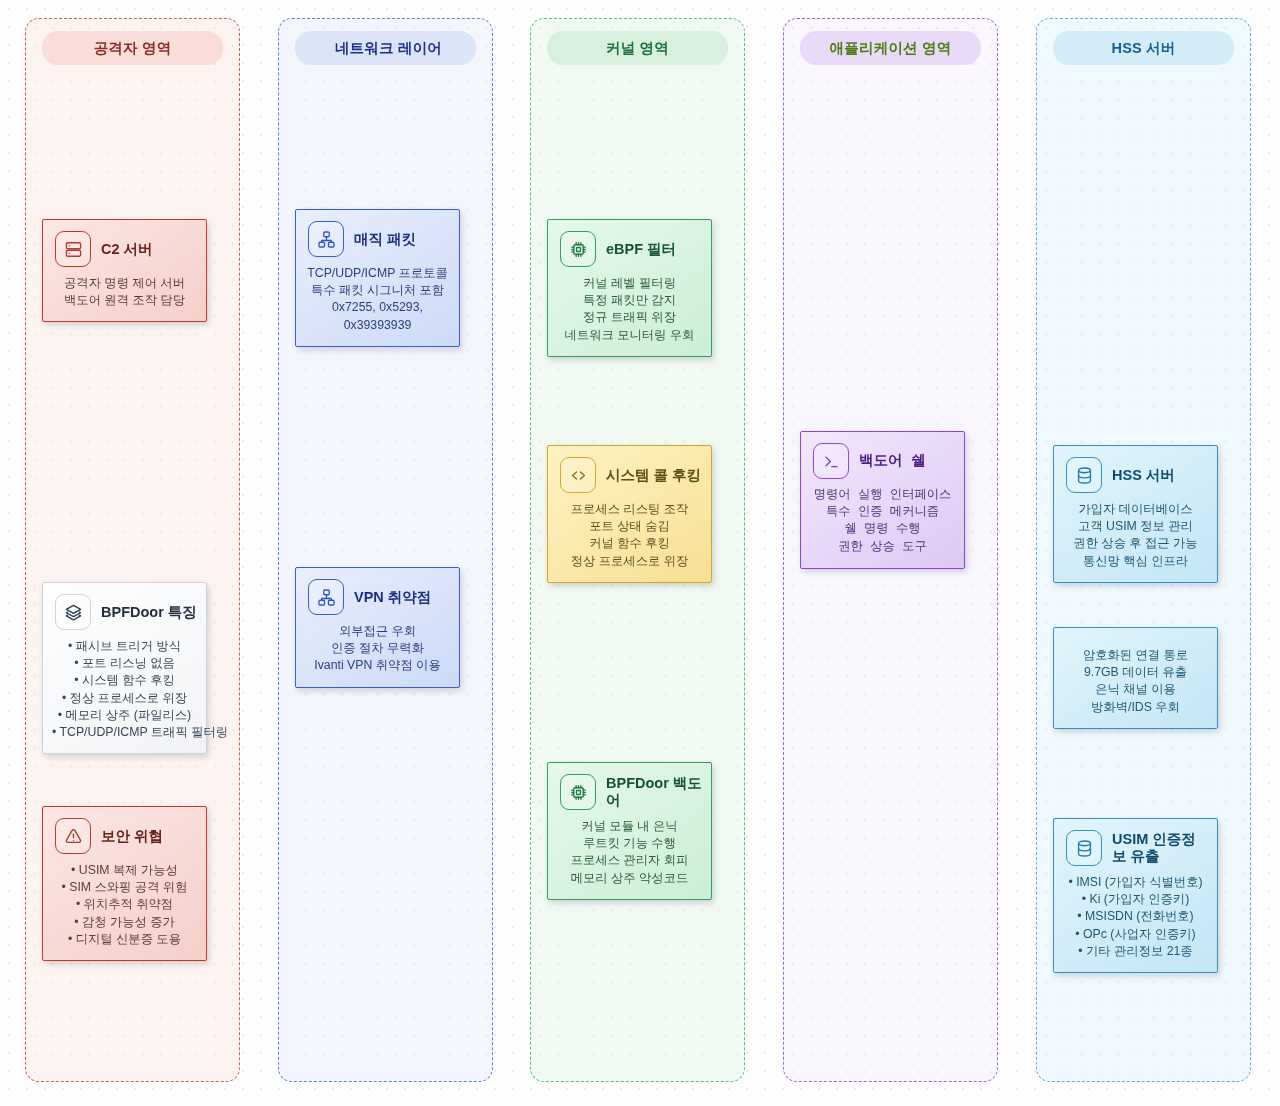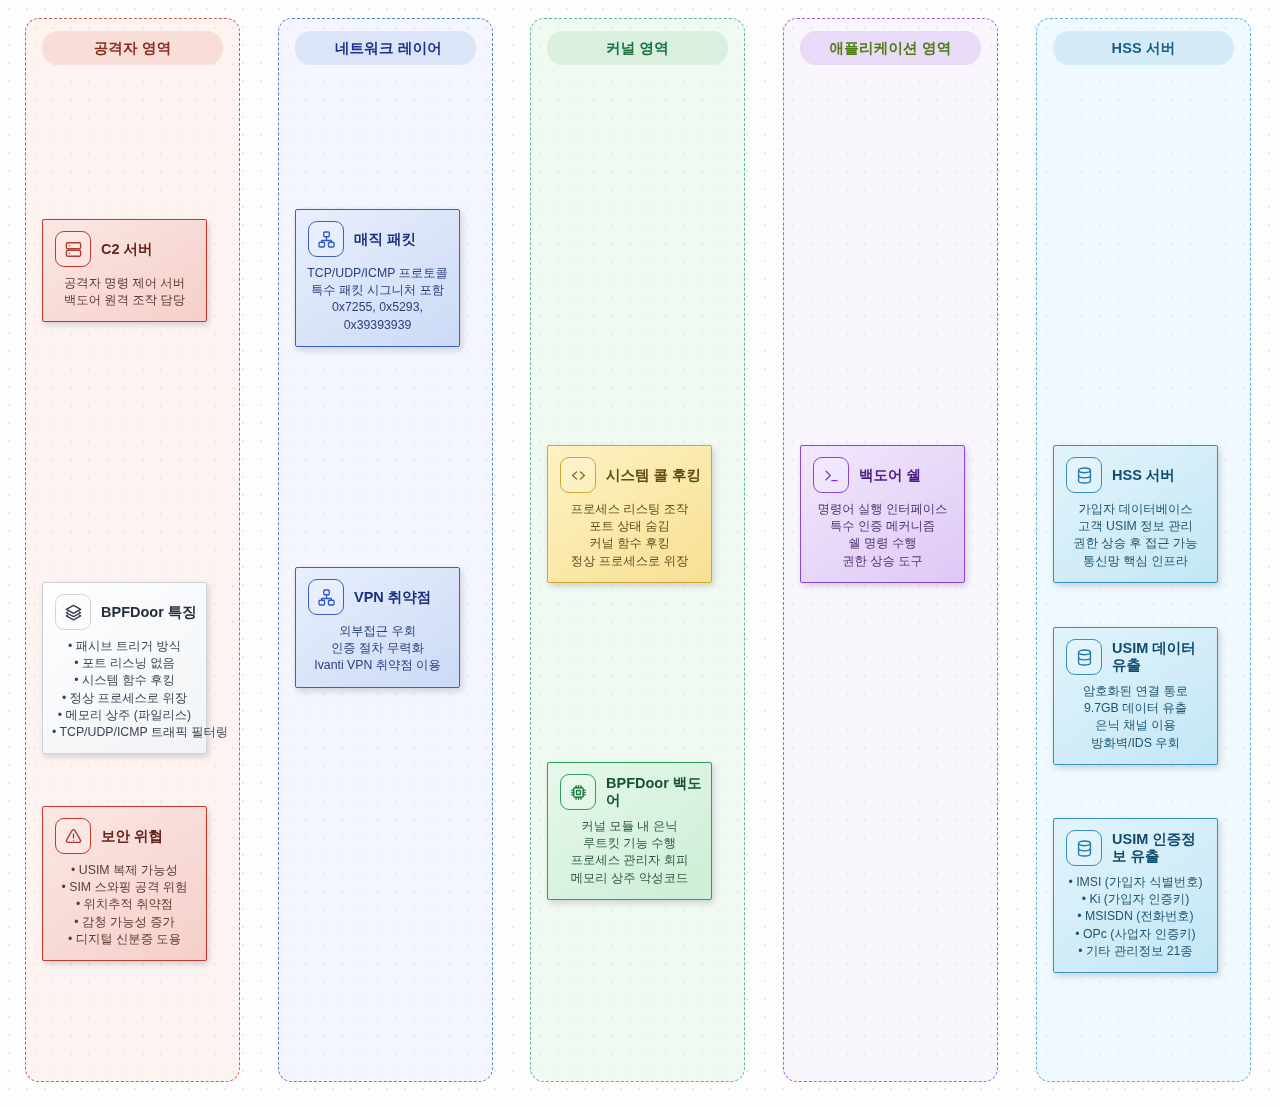--- a/index.html
+++ b/index.html
@@ -137,29 +137,47 @@
         </div>
         <div class="card-lines" style="color: rgb(41, 64, 126);">
           <div class="card-line">외부접근 우회</div>
           <div class="card-line">인증 절차 무력화</div>
           <div class="card-line">Ivanti VPN 취약점 이용</div>
         </div>
       </div>
     </div>
     <div class="column" style="left: 530px; border-color: rgb(88, 189, 130); background-color: rgb(240, 250, 242);">
       <div class="col-head" style="background: rgb(216, 240, 221); color: rgb(30, 111, 62);">커널 영역</div>
-      <div class="card" style="top: 743px; border-color: rgb(45, 160, 92); background: linear-gradient(145deg, rgb(230, 248, 234), rgb(204, 238, 214));">
+      <div class="card" style="top: 200px; border-color: rgb(45, 160, 92); background: linear-gradient(145deg, rgb(230, 248, 234), rgb(204, 238, 214));">
         <div class="card-head">
           <span class="icon-box" style="border-color: rgb(45, 160, 92);">
             <svg width="19" height="19" viewBox="0 0 24 24" fill="none" stroke="#1f7a46" stroke-width="1.7" stroke-linecap="round" stroke-linejoin="round">
               <rect x="6" y="6" width="12" height="12" rx="2"></rect>
               <rect x="9.5" y="9.5" width="5" height="5" rx="0.5"></rect>
               <path d="M9 3.5V6M12 3.5V6M15 3.5V6M9 18v2.5M12 18v2.5M15 18v2.5M3.5 9H6M3.5 12H6M3.5 15H6M18 9h2.5M18 12h2.5M18 15h2.5"></path>
             </svg>
           </span>
+          <span class="card-title" style="color: rgb(23, 82, 51);">eBPF 필터</span>
+        </div>
+        <div class="card-lines" style="color: rgb(43, 90, 61);">
+          <div class="card-line">커널 레벨 필터링</div>
+          <div class="card-line">특정 패킷만 감지</div>
+          <div class="card-line">정규 트래픽 위장</div>
+          <div class="card-line">네트워크 모니터링 우회</div>
+        </div>
+      </div>
+      <div class="card" style="top: 743px; border-color: rgb(45, 160, 92); background: linear-gradient(145deg, rgb(230, 248, 234), rgb(204, 238, 214));">
+        <div class="card-head">
+          <span class="icon-box" style="border-color: rgb(45, 160, 92);">
+            <svg width="19" height="19" viewBox="0 0 24 24" fill="none" stroke="#1f7a46" stroke-width="1.7" stroke-linecap="round" stroke-linejoin="round">
+              <rect x="6" y="6" width="12" height="12" rx="2"></rect>
+              <rect x="9.5" y="9.5" width="5" height="5" rx="0.5"></rect>
+              <path d="M9 3.5V6M12 3.5V6M15 3.5V6M9 18v2.5M12 18v2.5M15 18v2.5M3.5 9H6M3.5 12H6M3.5 15H6M18 9h2.5M18 12h2.5M18 15h2.5"></path>
+            </svg>
+          </span>
           <span class="card-title" style="color: rgb(23, 82, 51);">BPFDoor 백도어</span>
         </div>
         <div class="card-lines" style="color: rgb(43, 90, 61);">
           <div class="card-line">커널 모듈 내 은닉</div>
           <div class="card-line">루트킷 기능 수행</div>
           <div class="card-line">프로세스 관리자 회피</div>
           <div class="card-line">메모리 상주 악성코드</div>
         </div>
       </div>
       <div class="card" style="top: 426px; border-color: rgb(212, 167, 44); background: linear-gradient(145deg, rgb(253, 242, 195), rgb(248, 224, 147));">
@@ -175,21 +193,21 @@
         <div class="card-lines" style="color: rgb(94, 79, 34);">
           <div class="card-line">프로세스 리스팅 조작</div>
           <div class="card-line">포트 상태 숨김</div>
           <div class="card-line">커널 함수 후킹</div>
           <div class="card-line">정상 프로세스로 위장</div>
         </div>
       </div>
     </div>
     <div class="column" style="left: 783px; border-color: rgb(161, 99, 221); background-color: rgb(250, 246, 254);">
       <div class="col-head" style="background: rgb(233, 218, 248); color: #4d7c0f;">애플리케이션 영역</div>
-      <div class="card" style="top: 426px; border-color: rgb(141, 68, 216); background: linear-gradient(145deg, rgb(242, 232, 252), rgb(221, 200, 245));">
+      <div class="card" style="top: 412px; border-color: rgb(141, 68, 216); background: linear-gradient(145deg, rgb(242, 232, 252), rgb(221, 200, 245)); font-family: Liberation Mono, monospace;">
         <div class="card-head">
           <span class="icon-box" style="border-color: rgb(141, 68, 216);">
             <svg width="19" height="19" viewBox="0 0 24 24" fill="none" stroke="#7a36cf" stroke-width="1.7" stroke-linecap="round" stroke-linejoin="round">
               <path d="m5 6.5 5.5 5.5L5 17.5"></path>
               <path d="M12.5 18.5H19"></path>
             </svg>
           </span>
           <span class="card-title" style="color: rgb(76, 29, 133);">백도어 쉘</span>
         </div>
         <div class="card-lines" style="color: rgb(79, 51, 117);">
@@ -214,30 +232,20 @@
           <span class="card-title" style="color: rgb(15, 75, 110);">HSS 서버</span>
         </div>
         <div class="card-lines" style="color: rgb(30, 85, 116);">
           <div class="card-line">가입자 데이터베이스</div>
           <div class="card-line">고객 USIM 정보 관리</div>
           <div class="card-line">권한 상승 후 접근 가능</div>
           <div class="card-line">통신망 핵심 인프라</div>
         </div>
       </div>
       <div class="card" style="top: 608px; border-color: rgb(51, 145, 196); background: linear-gradient(145deg, rgb(226, 244, 251), rgb(195, 230, 245));">
-        <div class="card-head">
-          <span class="icon-box" style="border-color: rgb(51, 145, 196);">
-            <svg width="19" height="19" viewBox="0 0 24 24" fill="none" stroke="#2379ab" stroke-width="1.7" stroke-linecap="round" stroke-linejoin="round">
-              <ellipse cx="12" cy="5.5" rx="7.5" ry="3"></ellipse>
-              <path d="M4.5 5.5v6.5c0 1.66 3.36 3 7.5 3s7.5-1.34 7.5-3V5.5"></path>
-              <path d="M4.5 12v6.5c0 1.66 3.36 3 7.5 3s7.5-1.34 7.5-3V12"></path>
-            </svg>
-          </span>
-          <span class="card-title" style="color: rgb(15, 75, 110);">USIM 데이터 유출</span>
-        </div>
         <div class="card-lines" style="color: rgb(30, 85, 116);">
           <div class="card-line">암호화된 연결 통로</div>
           <div class="card-line">9.7GB 데이터 유출</div>
           <div class="card-line">은닉 채널 이용</div>
           <div class="card-line">방화벽/IDS 우회</div>
         </div>
       </div>
       <div class="card" style="top: 799px; border-color: rgb(51, 145, 196); background: linear-gradient(145deg, rgb(226, 244, 251), rgb(195, 230, 245));">
         <div class="card-head">
           <span class="icon-box" style="border-color: rgb(51, 145, 196);">

